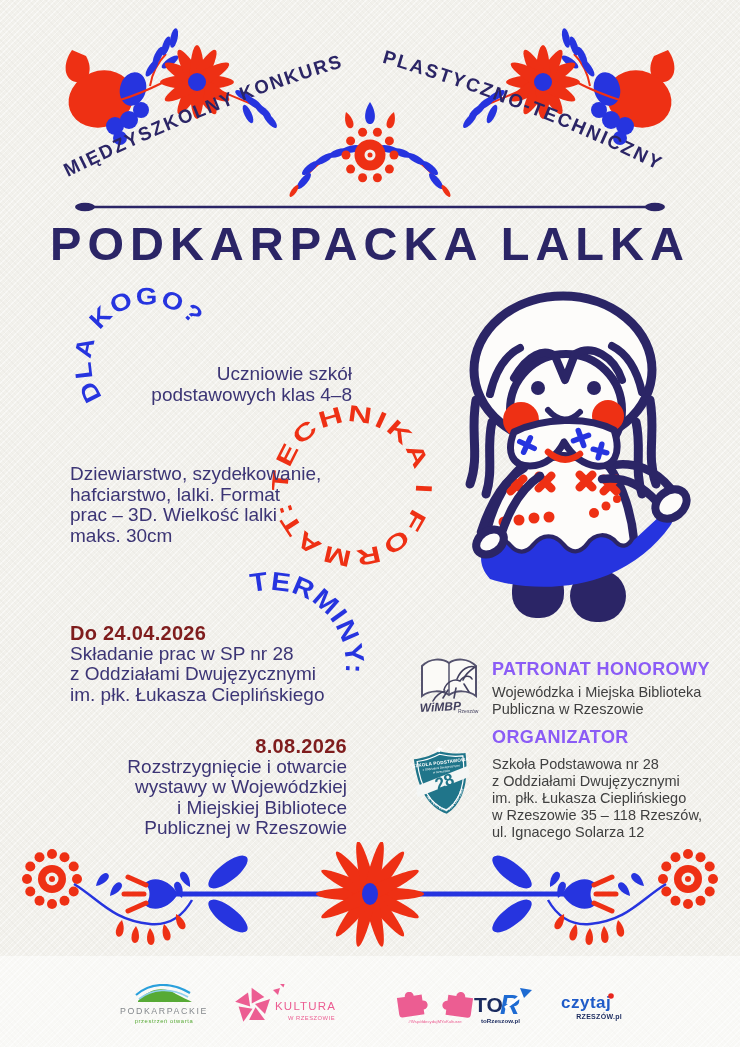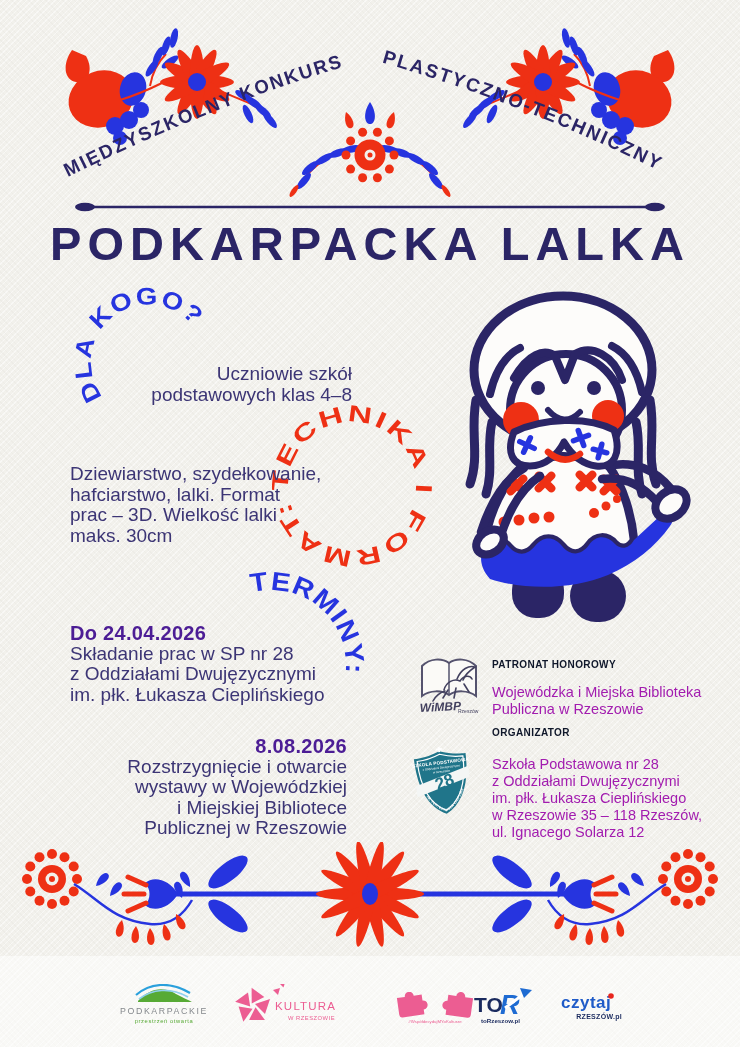--- a/index.html
+++ b/index.html
@@ -6,24 +6,24 @@
   .poster{position:relative;width:740px;height:1047px;margin:0 auto;background:#f2f1ec;overflow:hidden;
           font-family:"Liberation Sans", sans-serif;}
   .poster::before{content:"";position:absolute;inset:0;pointer-events:none;
     background-image:
       repeating-linear-gradient(45deg, rgba(120,110,100,0.035) 0 1px, transparent 1px 4px),
       repeating-linear-gradient(-45deg, rgba(255,255,255,0.5) 0 1px, transparent 1px 4px);}
   .abs{position:absolute;}
   .title{position:absolute;left:0;right:0;top:216px;margin:0;text-align:center;
          font-size:47px;font-weight:800;letter-spacing:6px;color:#2b2566;}
   .txt{position:absolute;color:#3c3575;font-size:19px;line-height:20.5px;}
-  .txt .date{color:#4c1d95;font-weight:700;font-size:20px;letter-spacing:.3px;}
+  .txt .date{color:#7f1d1d;font-weight:700;font-size:20px;letter-spacing:.3px;}
   .r{text-align:right;margin-top:16px;}
-  .sideH{position:absolute;color:#0f172a;font-weight:700;font-size:10px;letter-spacing:.4px;}
-  .sideT{position:absolute;color:#a21caf;font-size:14.5px;line-height:17px;}
+  .sideH{position:absolute;color:#8b5cf6;font-weight:700;font-size:18px;letter-spacing:.4px;}
+  .sideT{position:absolute;color:#404040;font-size:14.5px;line-height:17px;}
   .arcT{font-family:"Liberation Sans",sans-serif;font-weight:700;font-size:19px;fill:#2b2566;letter-spacing:2px;}
   .dlaT{font-family:"Liberation Sans",sans-serif;font-weight:700;font-size:24px;fill:#2634df;letter-spacing:1.5px;}
   .circT{font-family:"Liberation Sans",sans-serif;font-weight:700;font-size:23px;fill:#ee3014;letter-spacing:2px;}
   .terT{font-family:"Liberation Sans",sans-serif;font-weight:700;font-size:26px;fill:#2634df;letter-spacing:1px;}
   .wimbpT{font-family:"Liberation Sans",sans-serif;font-weight:700;font-style:italic;font-size:12px;fill:#43415f;}
   .wimbpS{font-family:"Liberation Sans",sans-serif;font-size:5px;fill:#43415f;}
   .bdg1{font:700 4.6px "Liberation Sans",sans-serif;fill:#fff;letter-spacing:.2px;}
   .bdg2{font:400 2.9px "Liberation Sans",sans-serif;fill:#fff;}
   .bdgN{font:700 17px "Liberation Sans",sans-serif;fill:#20758a;}
   .bdgR{font:700 3.4px "Liberation Sans",sans-serif;fill:#fff;letter-spacing:.3px;}

